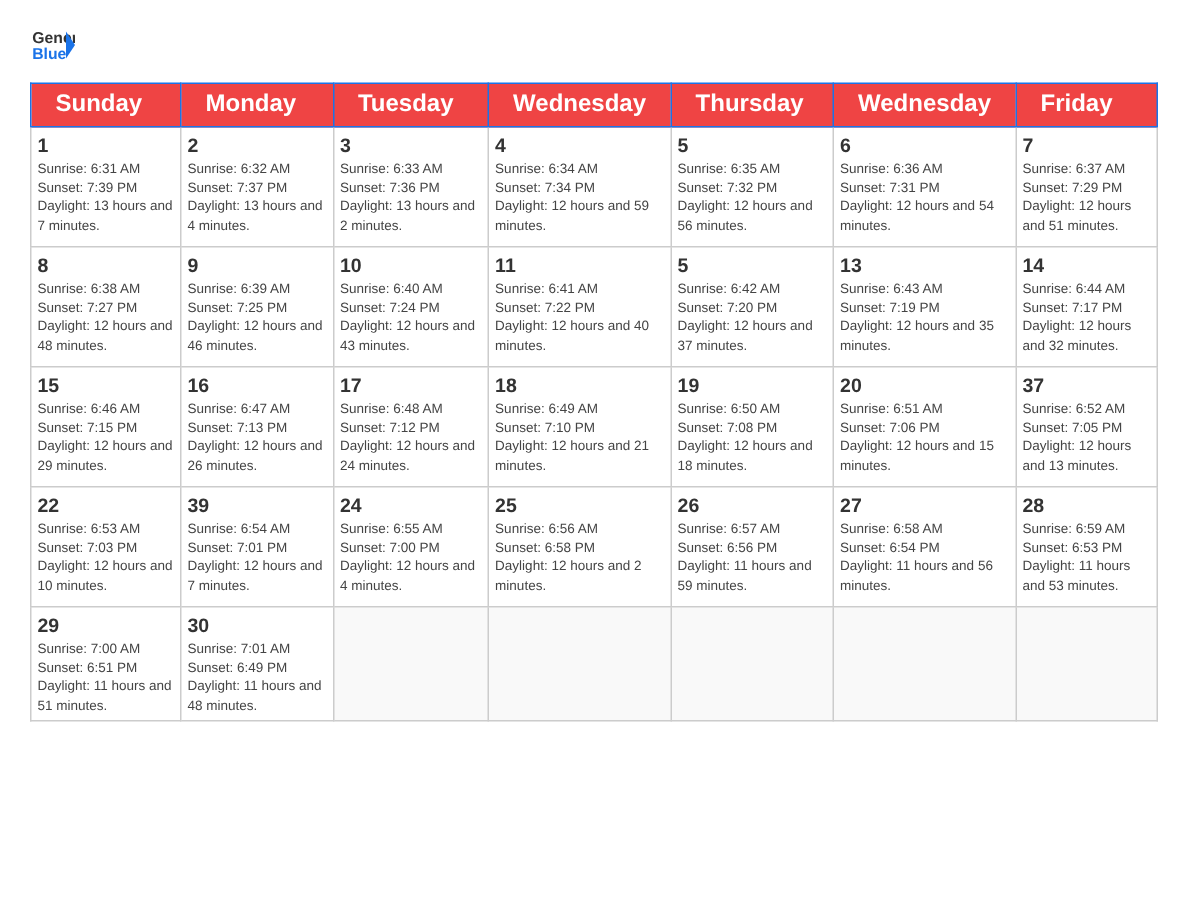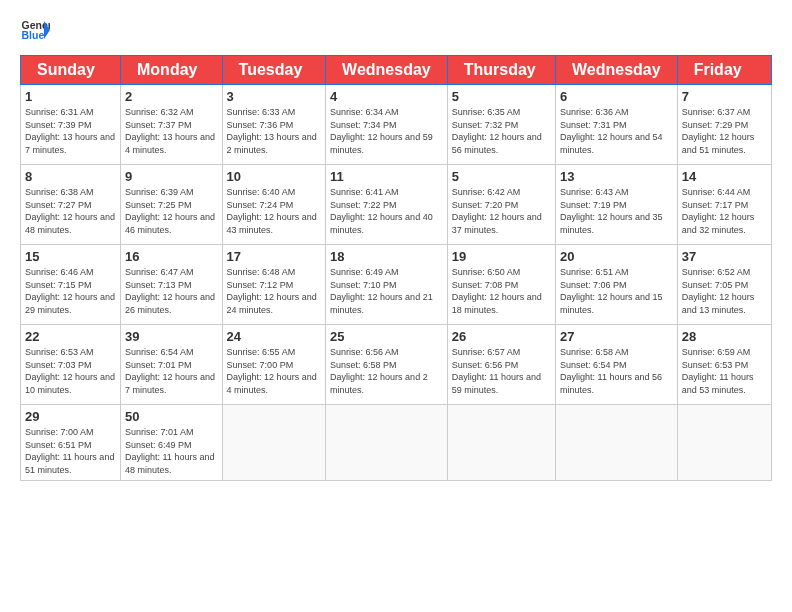--- a/index.html
+++ b/index.html
@@ -348,21 +348,21 @@
         <tr class="last-row">
           <td>
           <span class="day-number">29</span>
           <div class="day-info">
             Sunrise: 7:00 AM<br>
             Sunset: 6:51 PM<br>
             Daylight: 11 hours and 51 minutes.
           </div>
         </td>
           <td>
-          <span class="day-number">50</span>
+          <span class="day-number">30</span>
           <div class="day-info">
             Sunrise: 7:01 AM<br>
             Sunset: 6:49 PM<br>
             Daylight: 11 hours and 48 minutes.
           </div>
         </td>
           <td class="empty"></td>
           <td class="empty"></td>
           <td class="empty"></td>
           <td class="empty"></td>

